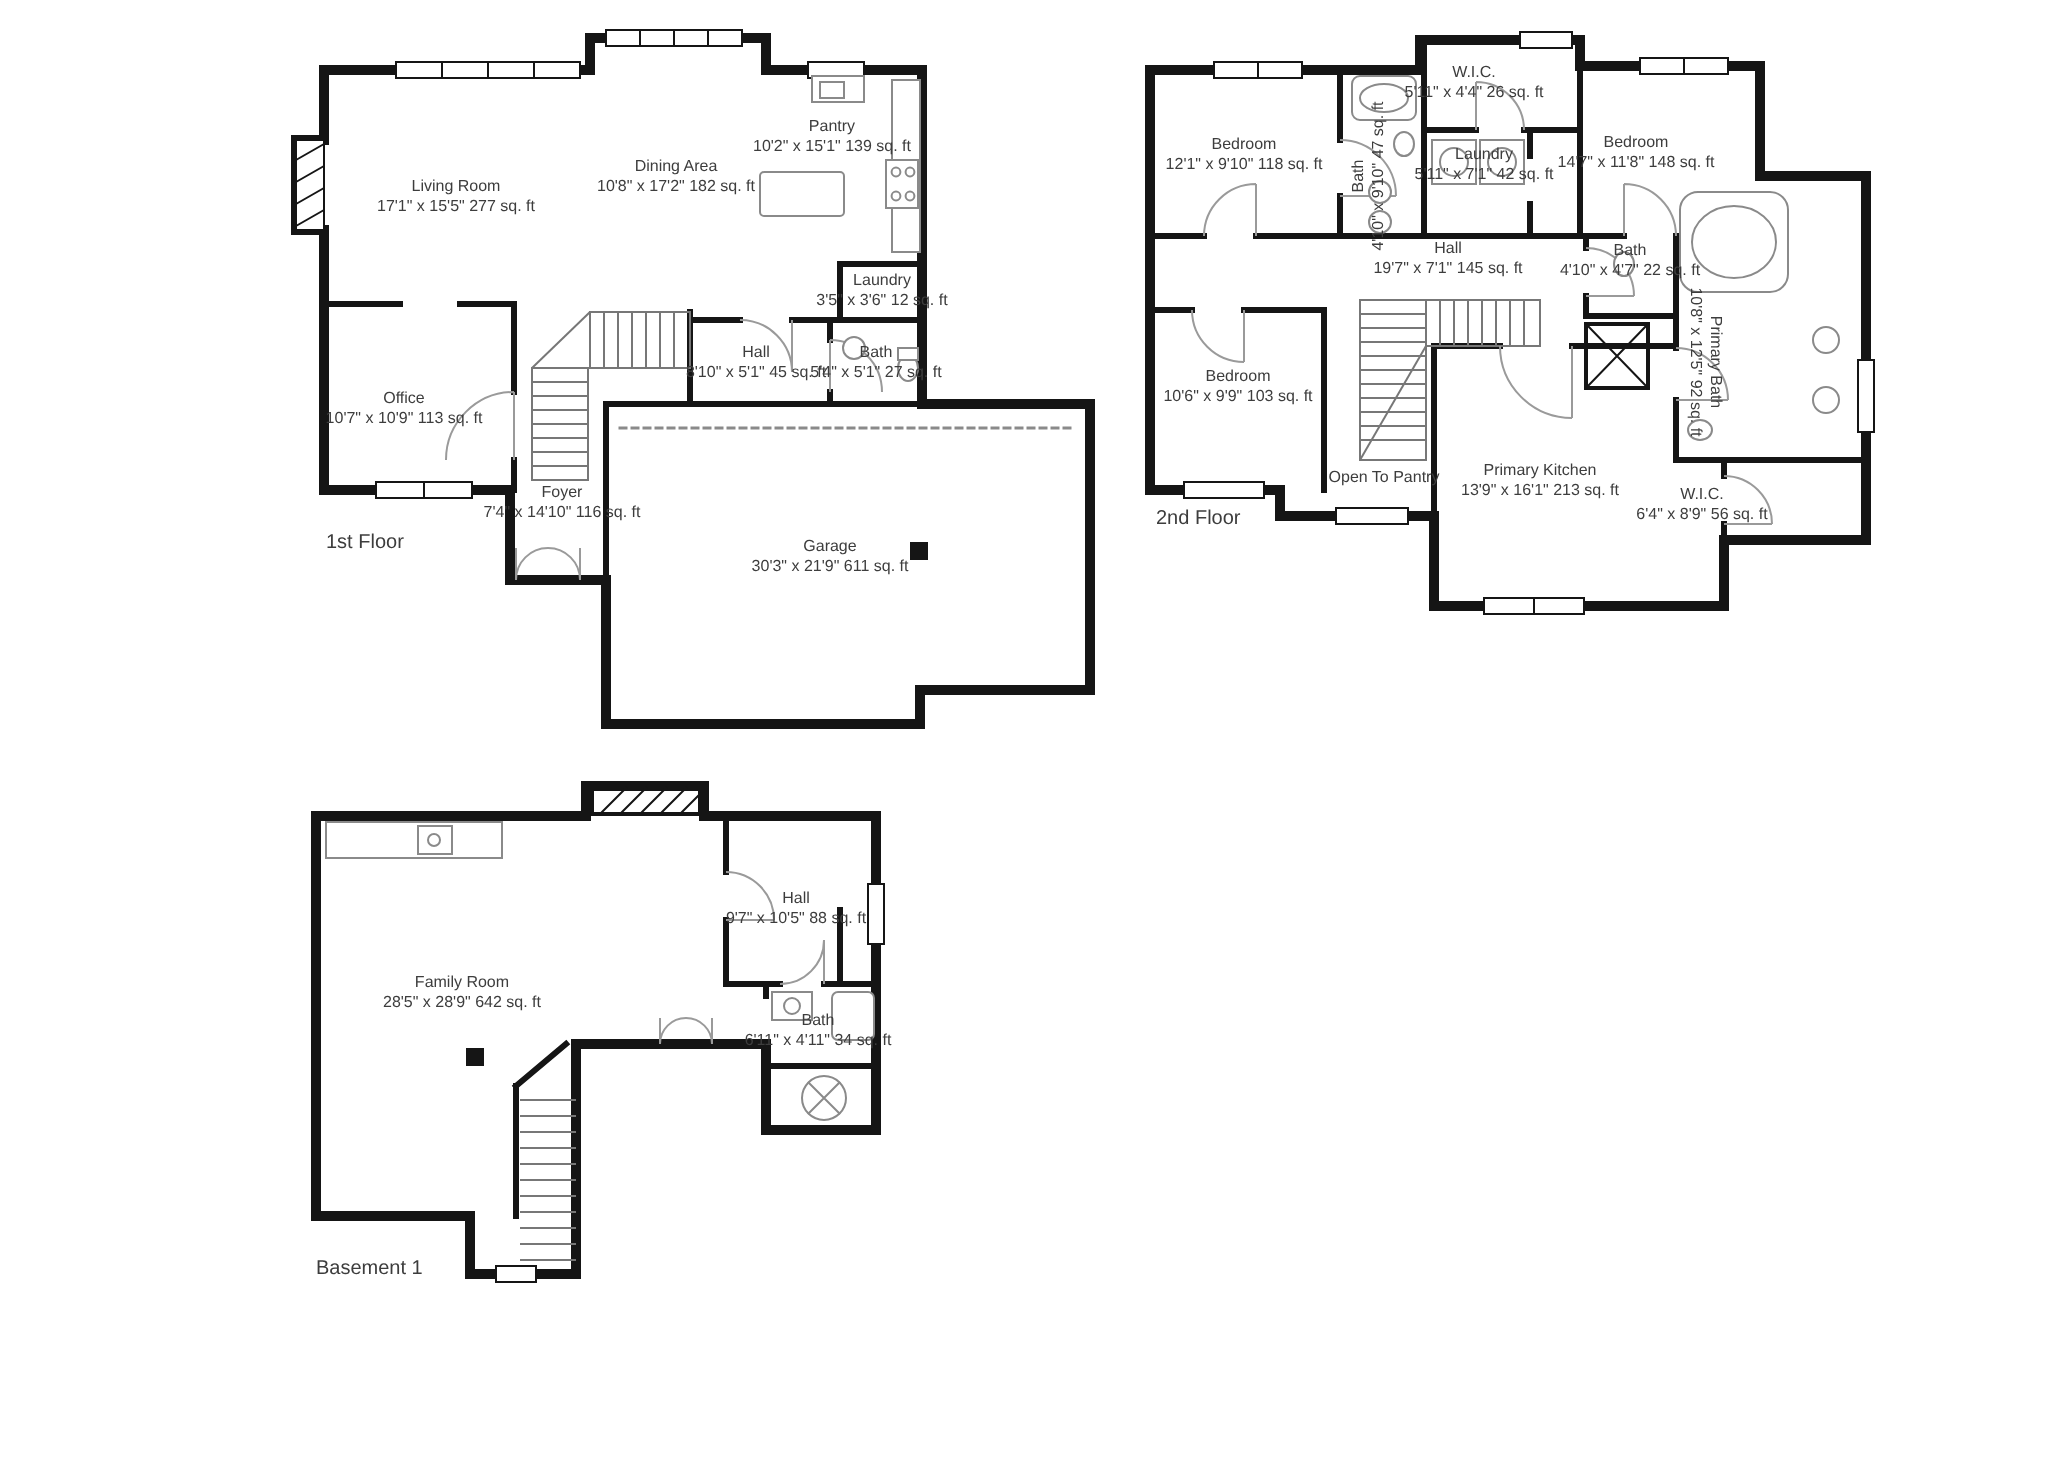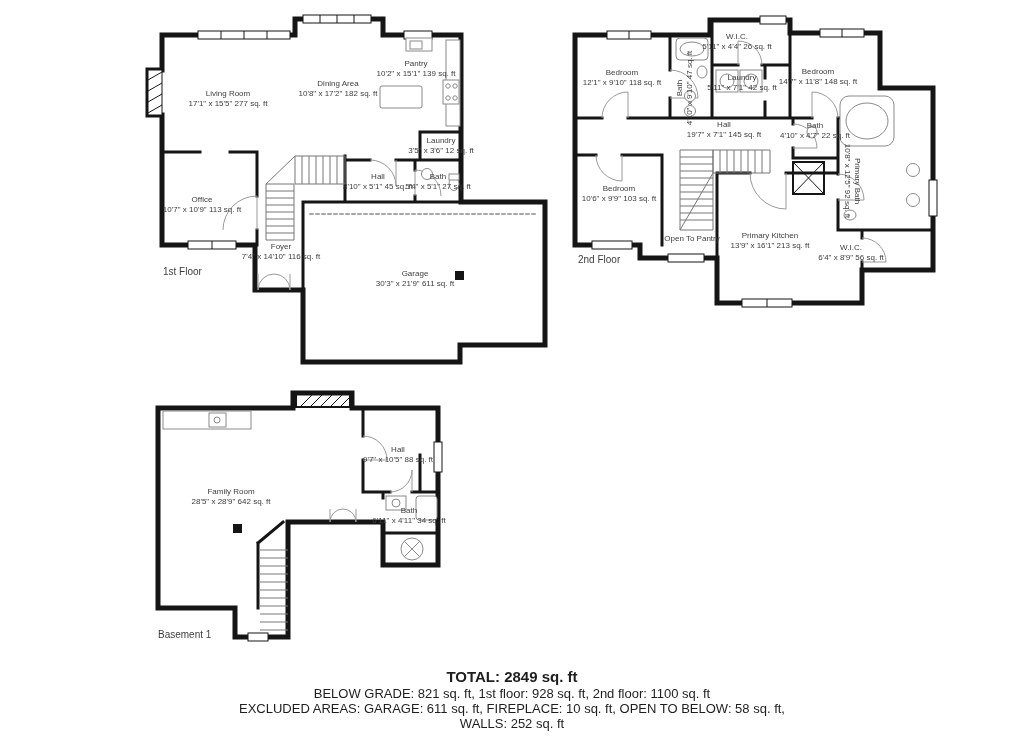--- a/index.html
+++ b/index.html
@@ -295,20 +295,14 @@
   <div class="room-label" style="left:398px;top:455px">
     <div>Hall</div>
     <div>9'7" x 10'5" 88 sq. ft</div>
   </div>
   <div class="room-label" style="left:409px;top:516px">
     <div>Bath</div>
     <div>6'11" x 4'11" 34 sq. ft</div>
   </div>
   <div class="floor-label" style="left:158px;top:629px">Basement 1</div>
 
-  <div class="summary">
-    <div class="summary-total">TOTAL: 2849 sq. ft</div>
-    <div class="summary-line">BELOW GRADE: 821 sq. ft, 1st floor: 928 sq. ft, 2nd floor: 1100 sq. ft</div>
-    <div class="summary-line">EXCLUDED AREAS: GARAGE: 611 sq. ft, FIREPLACE: 10 sq. ft, OPEN TO BELOW: 58 sq. ft,</div>
-    <div class="summary-line">WALLS: 252 sq. ft</div>
-  </div>
 
 </div>
 
 </body></html>

